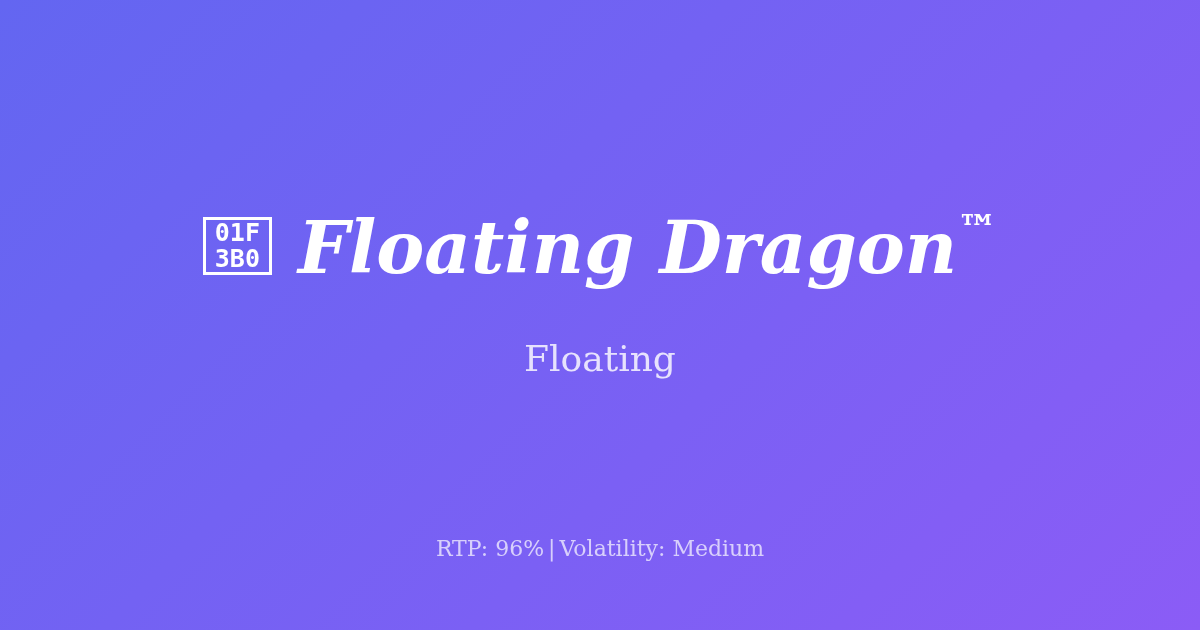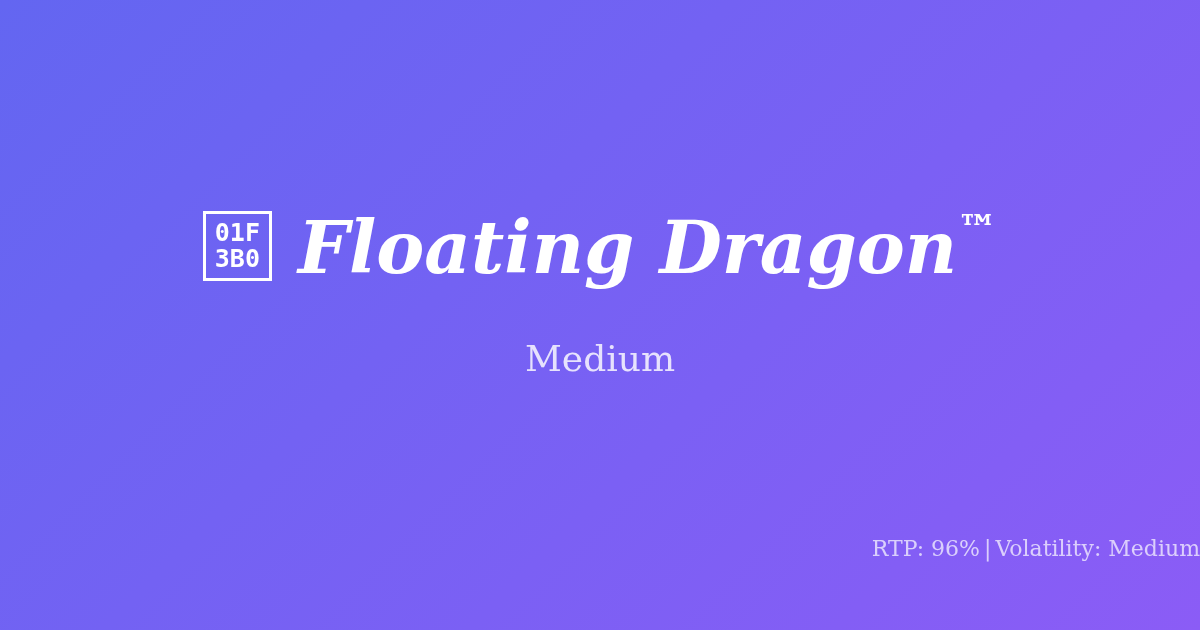--- a/index.html
+++ b/index.html
@@ -39,21 +39,21 @@
     white-space: nowrap;
   }
 
   
   .tofu-glyph {
     display: inline-flex;
     flex-direction: column;
     align-items: center;
     justify-content: center;
     width: 69px;
-    height: 70px;
+    height: 58px;
     border: 3px solid #ffffff;
     font-family: "DejaVu Sans Mono", "Liberation Mono", monospace;
     font-size: 25px;
     font-weight: 700;
     line-height: 26px;
     letter-spacing: 0px;
     color: #ffffff;
     flex: none;
   }
   .tofu-glyph span { display: block; }
@@ -82,21 +82,21 @@
     line-height: 1.2;
     text-align: center;
   }
 
   
   .meta-line {
     position: absolute;
     left: 0;
     right: 0;
     bottom: 68px;
-    text-align: right;
+    text-align: center;
     font-family: "DejaVu Serif", "Liberation Serif", serif;
     font-size: 22px;
     font-weight: 400;
     color: rgba(255, 255, 255, 0.70);
     line-height: 1.2;
     white-space: nowrap;
     margin-top: 21px;
   }
   .meta-line .sep { padding: 0 4px; }
 </style>
@@ -109,17 +109,17 @@
 
     <span class="tofu-glyph">
       <span>01F</span>
       <span>3B0</span>
     </span>
 
     <h1 class="title-text"><span>Floating Dragon</span><span class="tm">™</span></h1>
 
   </div>
 
-  <div class="subtitle">Medium</div>
+  <div class="subtitle">Floating</div>
 
 </div>
 
 <div class="meta-line"><span>RTP: 96%</span><span class="sep">|</span><span>Volatility: Medium</span></div>
 
 </body></html>

